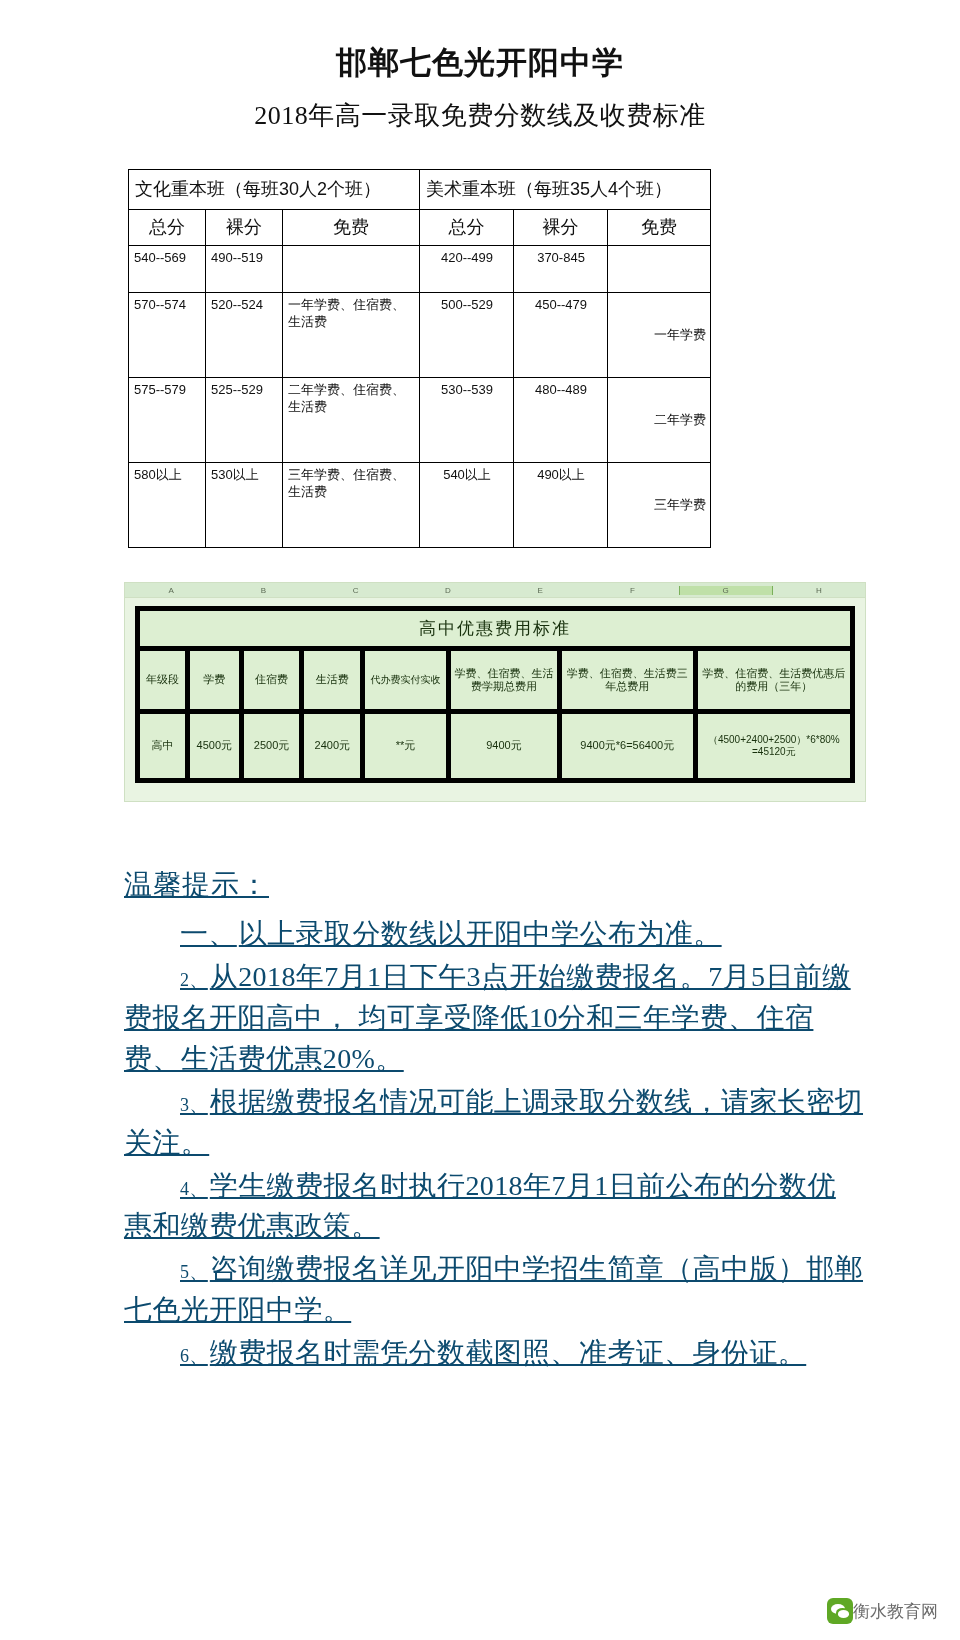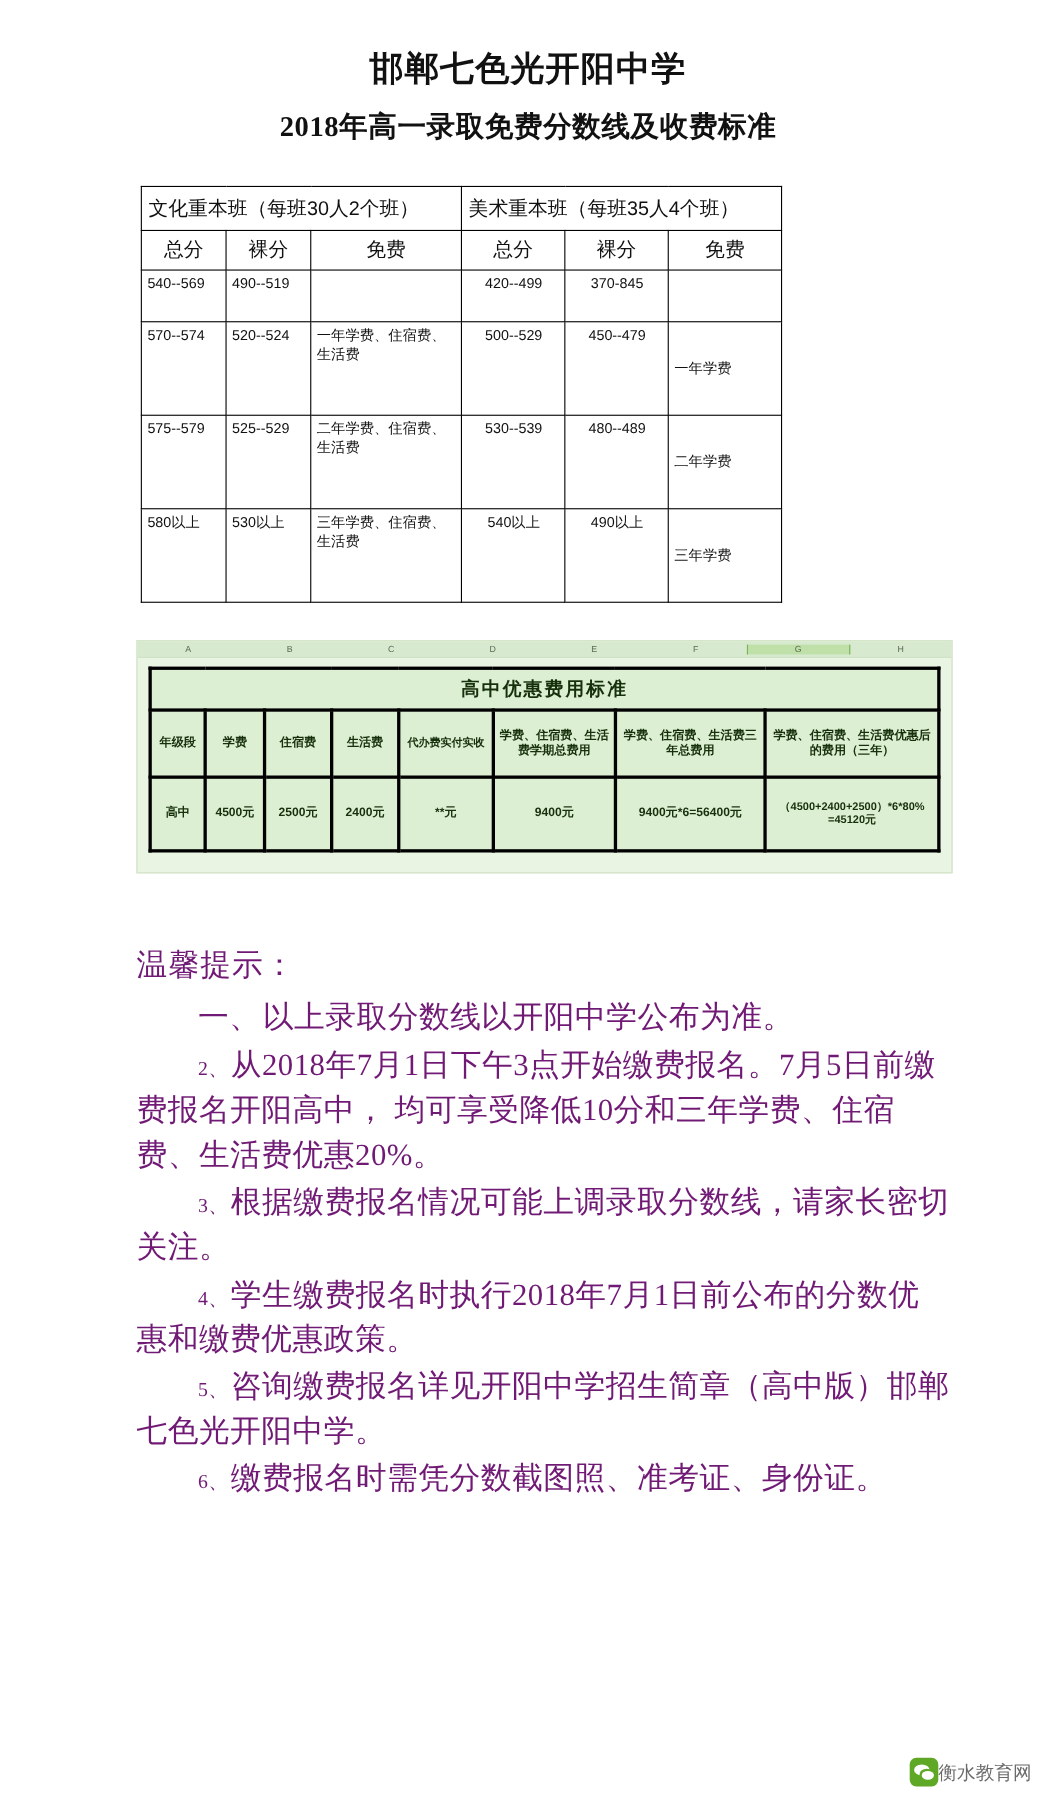--- a/index.html
+++ b/index.html
@@ -30,21 +30,21 @@
   .main-title {
     font-family: "Liberation Sans", sans-serif;
     font-size: 31px;
     font-weight: bold;
     letter-spacing: 1px;
     color: #111;
   }
   .sub-title {
     font-family: "Liberation Serif", serif;
     font-size: 26px;
-    font-weight: bold;
+    font-weight: normal;
     margin-top: 14px;
     color: #111;
     letter-spacing: 0.5px;
   }
   
   .score-table-wrap {
     margin: 36px 0 0 128px;
     width: 582px;
   }
   table.score {
@@ -60,21 +60,21 @@
     vertical-align: top;
     line-height: 1.28;
     color: #111;
   }
   table.score td.hdr-group {
     font-size: 18px;
     padding: 8px 6px;
     vertical-align: middle;
   }
   table.score td.ctr {
-    text-align: left;
+    text-align: right;
     vertical-align: middle;
   }
   table.score td.col-head {
     text-align: center;
     font-size: 18px;
     padding: 6px 4px;
     vertical-align: middle;
     margin-left: 20px;
   }
   table.score td.cell-num {
@@ -121,24 +121,24 @@
   .sheet-inner {
     padding: 8px 10px 18px 10px;
   }
   table.sheet {
     border-collapse: collapse;
     width: 100%;
     table-layout: fixed;
     font-family: "Liberation Sans", sans-serif;
   }
   table.sheet td {
-    border: 3px solid #000000;
+    border: 5px solid #000000;
     background: #ddefd2;
     font-size: 11px;
-    font-weight: bold;
+    font-weight: normal;
     color: #17300c;
     text-align: center;
     vertical-align: middle;
     padding: 3px 2px;
     line-height: 1.25;
   }
   table.sheet td.sheet-title {
     font-size: 17px;
     letter-spacing: 2px;
     padding: 7px 0;
@@ -151,21 +151,22 @@
     font-size: 11px;
   }
   table.sheet td.small {
     font-size: 10px;
   }
   
   .notes {
     margin: 64px 0 0 124px;
     width: 740px;
     font-family: "Liberation Serif", serif;
-    color: #701a75;
+    color: #0c4a6e;
+    text-decoration: underline;
   }
   .notes-title {
     font-size: 28px;
     margin-bottom: 10px;
     letter-spacing: 1px;
   }
   .note-p {
     font-size: 28px;
     line-height: 1.46;
     text-indent: 56px;

